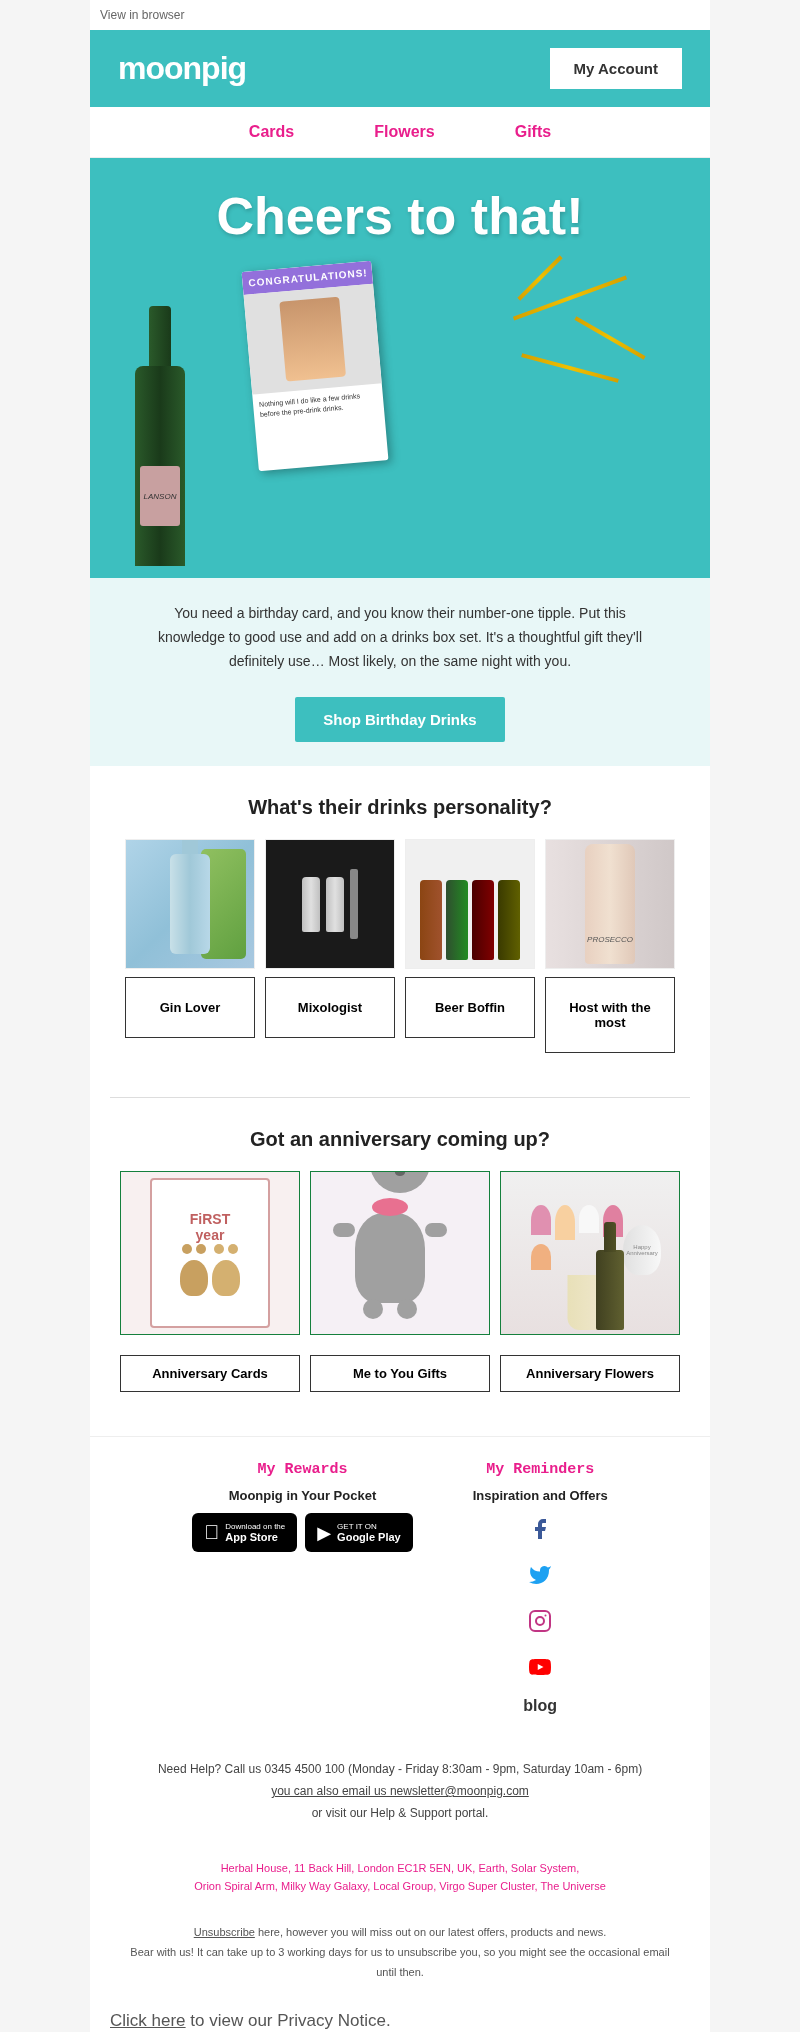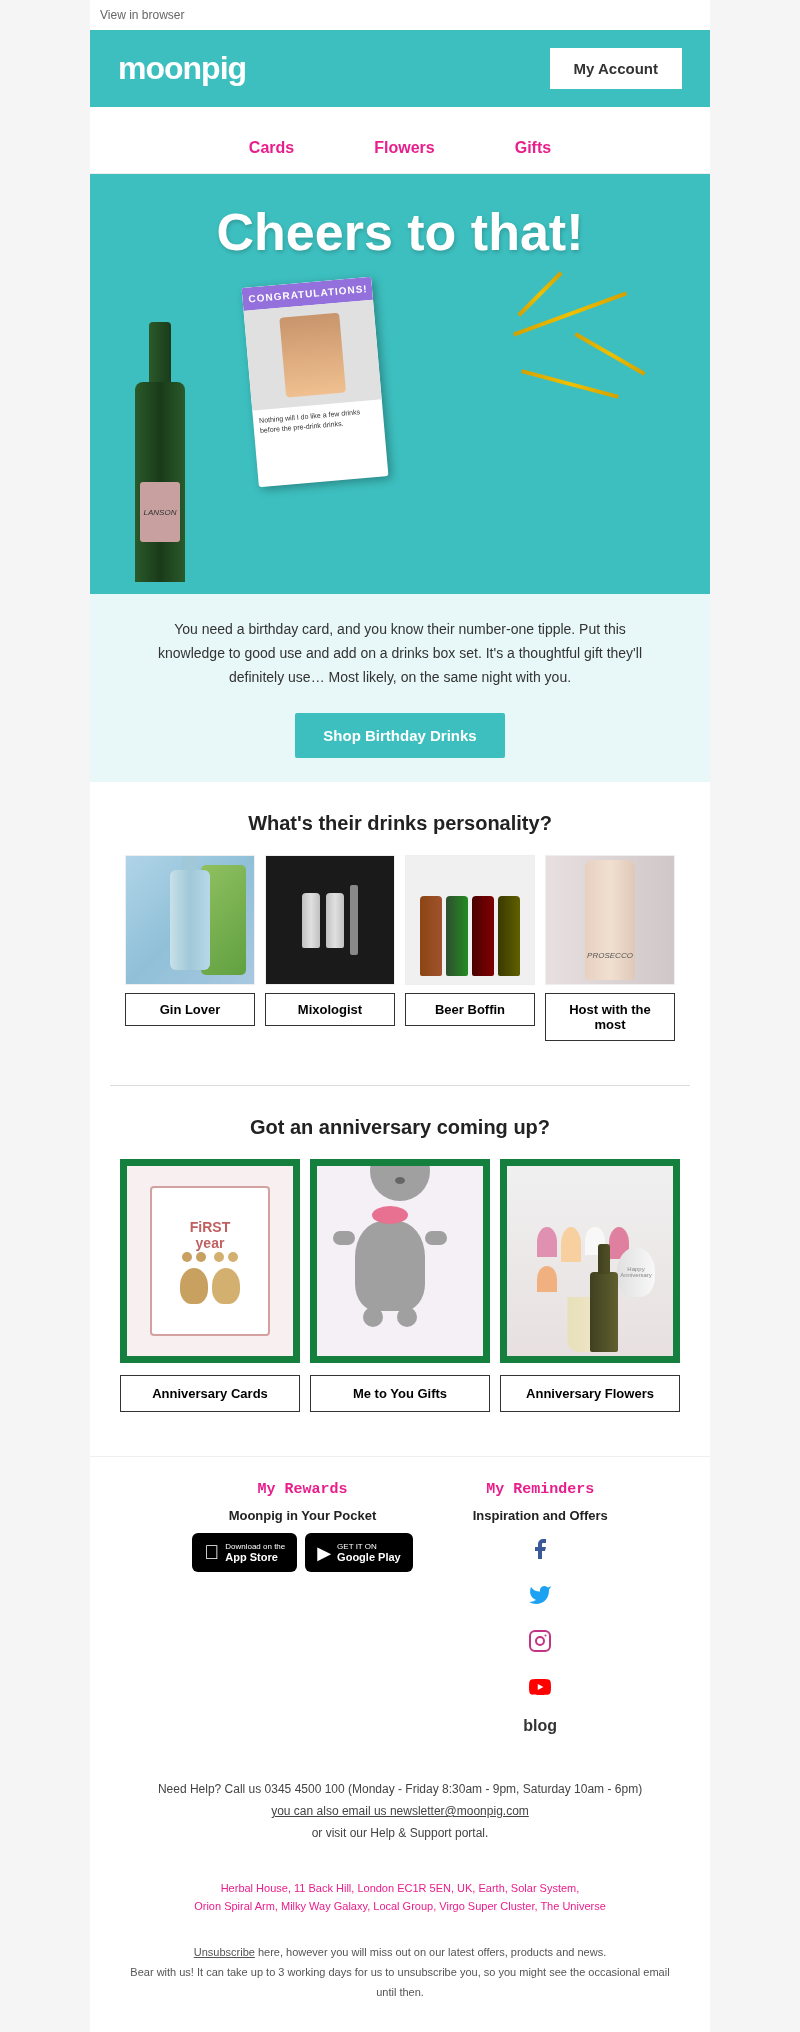--- a/index.html
+++ b/index.html
@@ -57,21 +57,20 @@
       padding: 16px 0;
       background: white;
       border-bottom: 1px solid #eee;
     }
     .nav-item {
       color: #e91e8c;
       font-size: 16px;
       font-weight: bold;
       cursor: pointer;
       text-decoration: none;
-      margin-top: 16px;
     }
 
     
     .hero {
       background: #3dbfbf;
       position: relative;
       overflow: hidden;
       height: 420px;
       display: flex;
       flex-direction: column;
@@ -376,21 +375,21 @@
       left: 0;
       right: 0;
       text-align: center;
       font-size: 8px;
       font-style: italic;
       color: #555;
     }
 
     .product-label {
       border: 1.5px solid #333;
-      padding: 8px 14px;
+      padding: 22px 14px;
       font-size: 13px;
       font-weight: bold;
       text-align: center;
       cursor: pointer;
       width: 100%;
     }
 
     
     .divider {
       border: none;
@@ -406,23 +405,23 @@
       margin-bottom: 14px;
     }
     .anniv-item {
       display: flex;
       flex-direction: column;
       align-items: center;
       width: 180px;
     }
     .anniv-image {
       width: 180px;
-      height: 204px;
-      border: 7px solid #15803d;
-      margin-bottom: 12px;
+      height: 164px;
+      border: 1px solid #15803d;
+      margin-bottom: 20px;
       overflow: hidden;
       display: flex;
       align-items: center;
       justify-content: center;
     }
 
     
     .first-year-visual {
       width: 100%;
       height: 100%;

